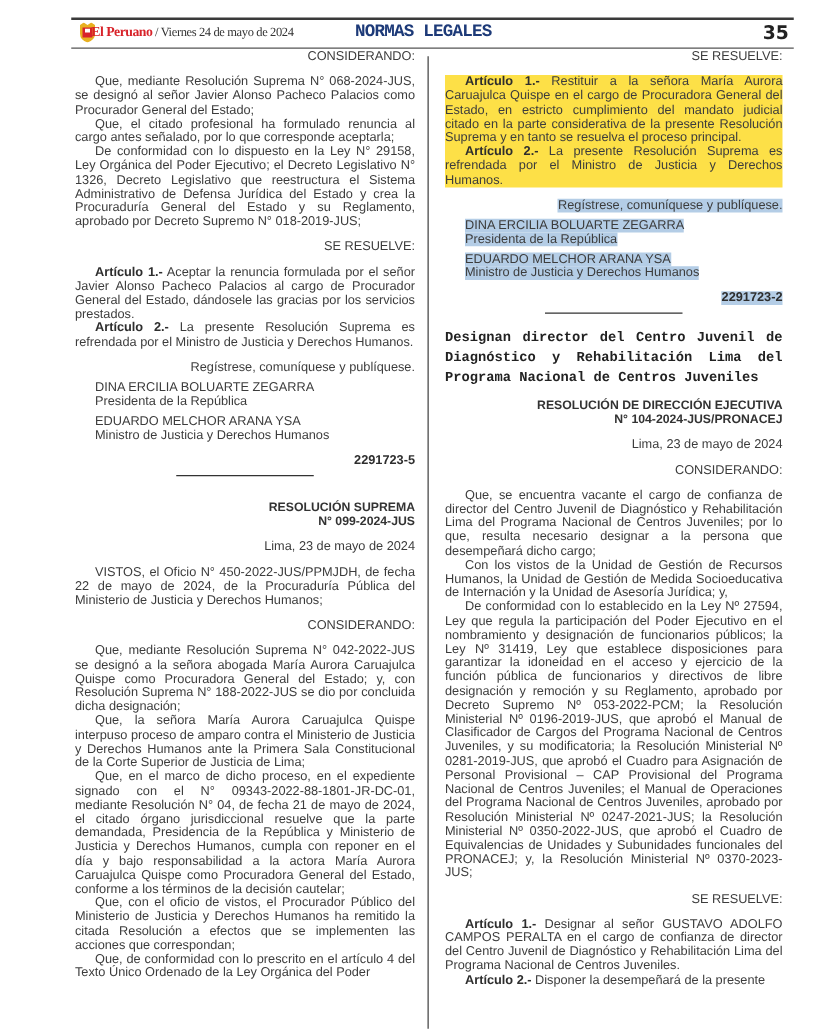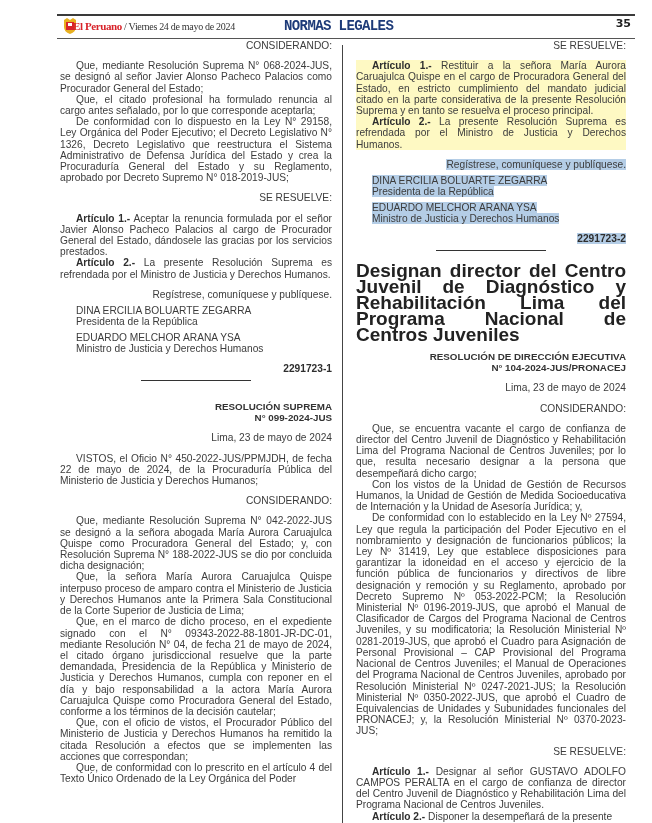--- a/index.html
+++ b/index.html
@@ -19,49 +19,49 @@
     position: absolute; left: 16px; top: 4px; font-size: 11px;
     font-family: Liberation Serif, serif; letter-spacing: -0.4px; white-space: nowrap;
   }
   .brand .name { color: #d8232a; font-weight: bold; }
   .brand .date { color: #333; font-size: 10px; letter-spacing: -0.3px; }
   .section-title {
     position: absolute; left: 227px; top: 2px; font-size: 14px; font-weight: bold;
     color: #1d3a78; font-family: Liberation Mono, monospace; letter-spacing: -0.6px;
   }
   .page-num {
-    position: absolute; right: 4px; top: 1px; font-size: 11px; font-weight: bold;
+    position: absolute; right: 4px; top: 1px; font-size: 15px; font-weight: bold;
     font-family: "DejaVu Sans", sans-serif; color: #222;
   }
   .col-divider {
     position: absolute; left: 342px; top: 45px; width: 1px; height: 778px; background: #444;
   }
   .col {
     position: absolute; top: 40px; font-size: 10.2px; line-height: 11.2px;
     text-align: justify; color: #3c3c3c;
   }
   .col.left { left: 60px; width: 272px; }
   .col.right { left: 356px; width: 270px; }
   p { margin: 0; }
   .ind { text-indent: 16px; }
   .lbl { padding-left: 16px; text-align: right; }
   .gap { height: 9px; }
   .gap-s { height: 5px; }
   b { color: #2e2e2e; }
   .sep { width: 110px; height: 1px; background: #333; margin: 6px auto 12px auto; }
   .headline {
-    font-family: Liberation Sans, sans-serif; font-weight: bold; font-size: 19px;
+    font-family: Liberation Mono, monospace; font-weight: bold; font-size: 11px;
     line-height: 16px; color: #222; text-align: justify; text-align-last: left;
   }
   .resol {
     text-align: right; font-weight: bold; font-size: 9.8px; line-height: 10.6px; color: #333;
   }
   .sig { padding-left: 16px; text-align: left; line-height: 11px; }
   .hl { background: #b4cde6; }
-  .hl-block p { background: #fef9c3; }
+  .hl-block p { background: #fde047; }
 </style>
 </head>
 <body>
 
 <div class="header">
   <svg class="logo" viewBox="0 0 14 16">
     <path d="M1 2 L4 0 L7 2 L10 0 L13 2 L13 9 Q13 14 7 16 Q1 14 1 9 Z" fill="#e8b020"></path>
     <rect x="3" y="4" width="8" height="8" fill="#d8232a"></rect>
     <rect x="5" y="5" width="4" height="3" fill="#ffffff"></rect>
   </svg>
@@ -87,21 +87,21 @@
   <p class="ind"><b>Artículo 2.-</b><span> La presente Resolución Suprema es refrendada por el Ministro de Justicia y Derechos Humanos.</span></p>
   <div class="gap"></div>
   <p class="lbl">Regístrese, comuníquese y publíquese.</p>
   <div class="gap-s"></div>
   <p class="sig">DINA ERCILIA BOLUARTE ZEGARRA</p>
   <p class="sig">Presidenta de la República</p>
   <div class="gap-s"></div>
   <p class="sig">EDUARDO MELCHOR ARANA YSA</p>
   <p class="sig">Ministro de Justicia y Derechos Humanos</p>
   <div class="gap"></div>
-  <p class="lbl"><b>2291723-1</b></p>
+  <p class="lbl"><b>2291723-5</b></p>
   <div class="sep"></div>
   <div class="gap"></div>
   <p class="resol">RESOLUCIÓN SUPREMA</p>
   <p class="resol">N° 099-2024-JUS</p>
   <div class="gap"></div>
   <p class="lbl">Lima, 23 de mayo de 2024</p>
   <div class="gap"></div>
   <p class="ind">VISTOS, el Oficio N° 450-2022-JUS/PPMJDH, de fecha 22 de mayo de 2024, de la Procuraduría Pública del Ministerio de Justicia y Derechos Humanos;</p>
   <div class="gap"></div>
   <p class="lbl">CONSIDERANDO:</p>

